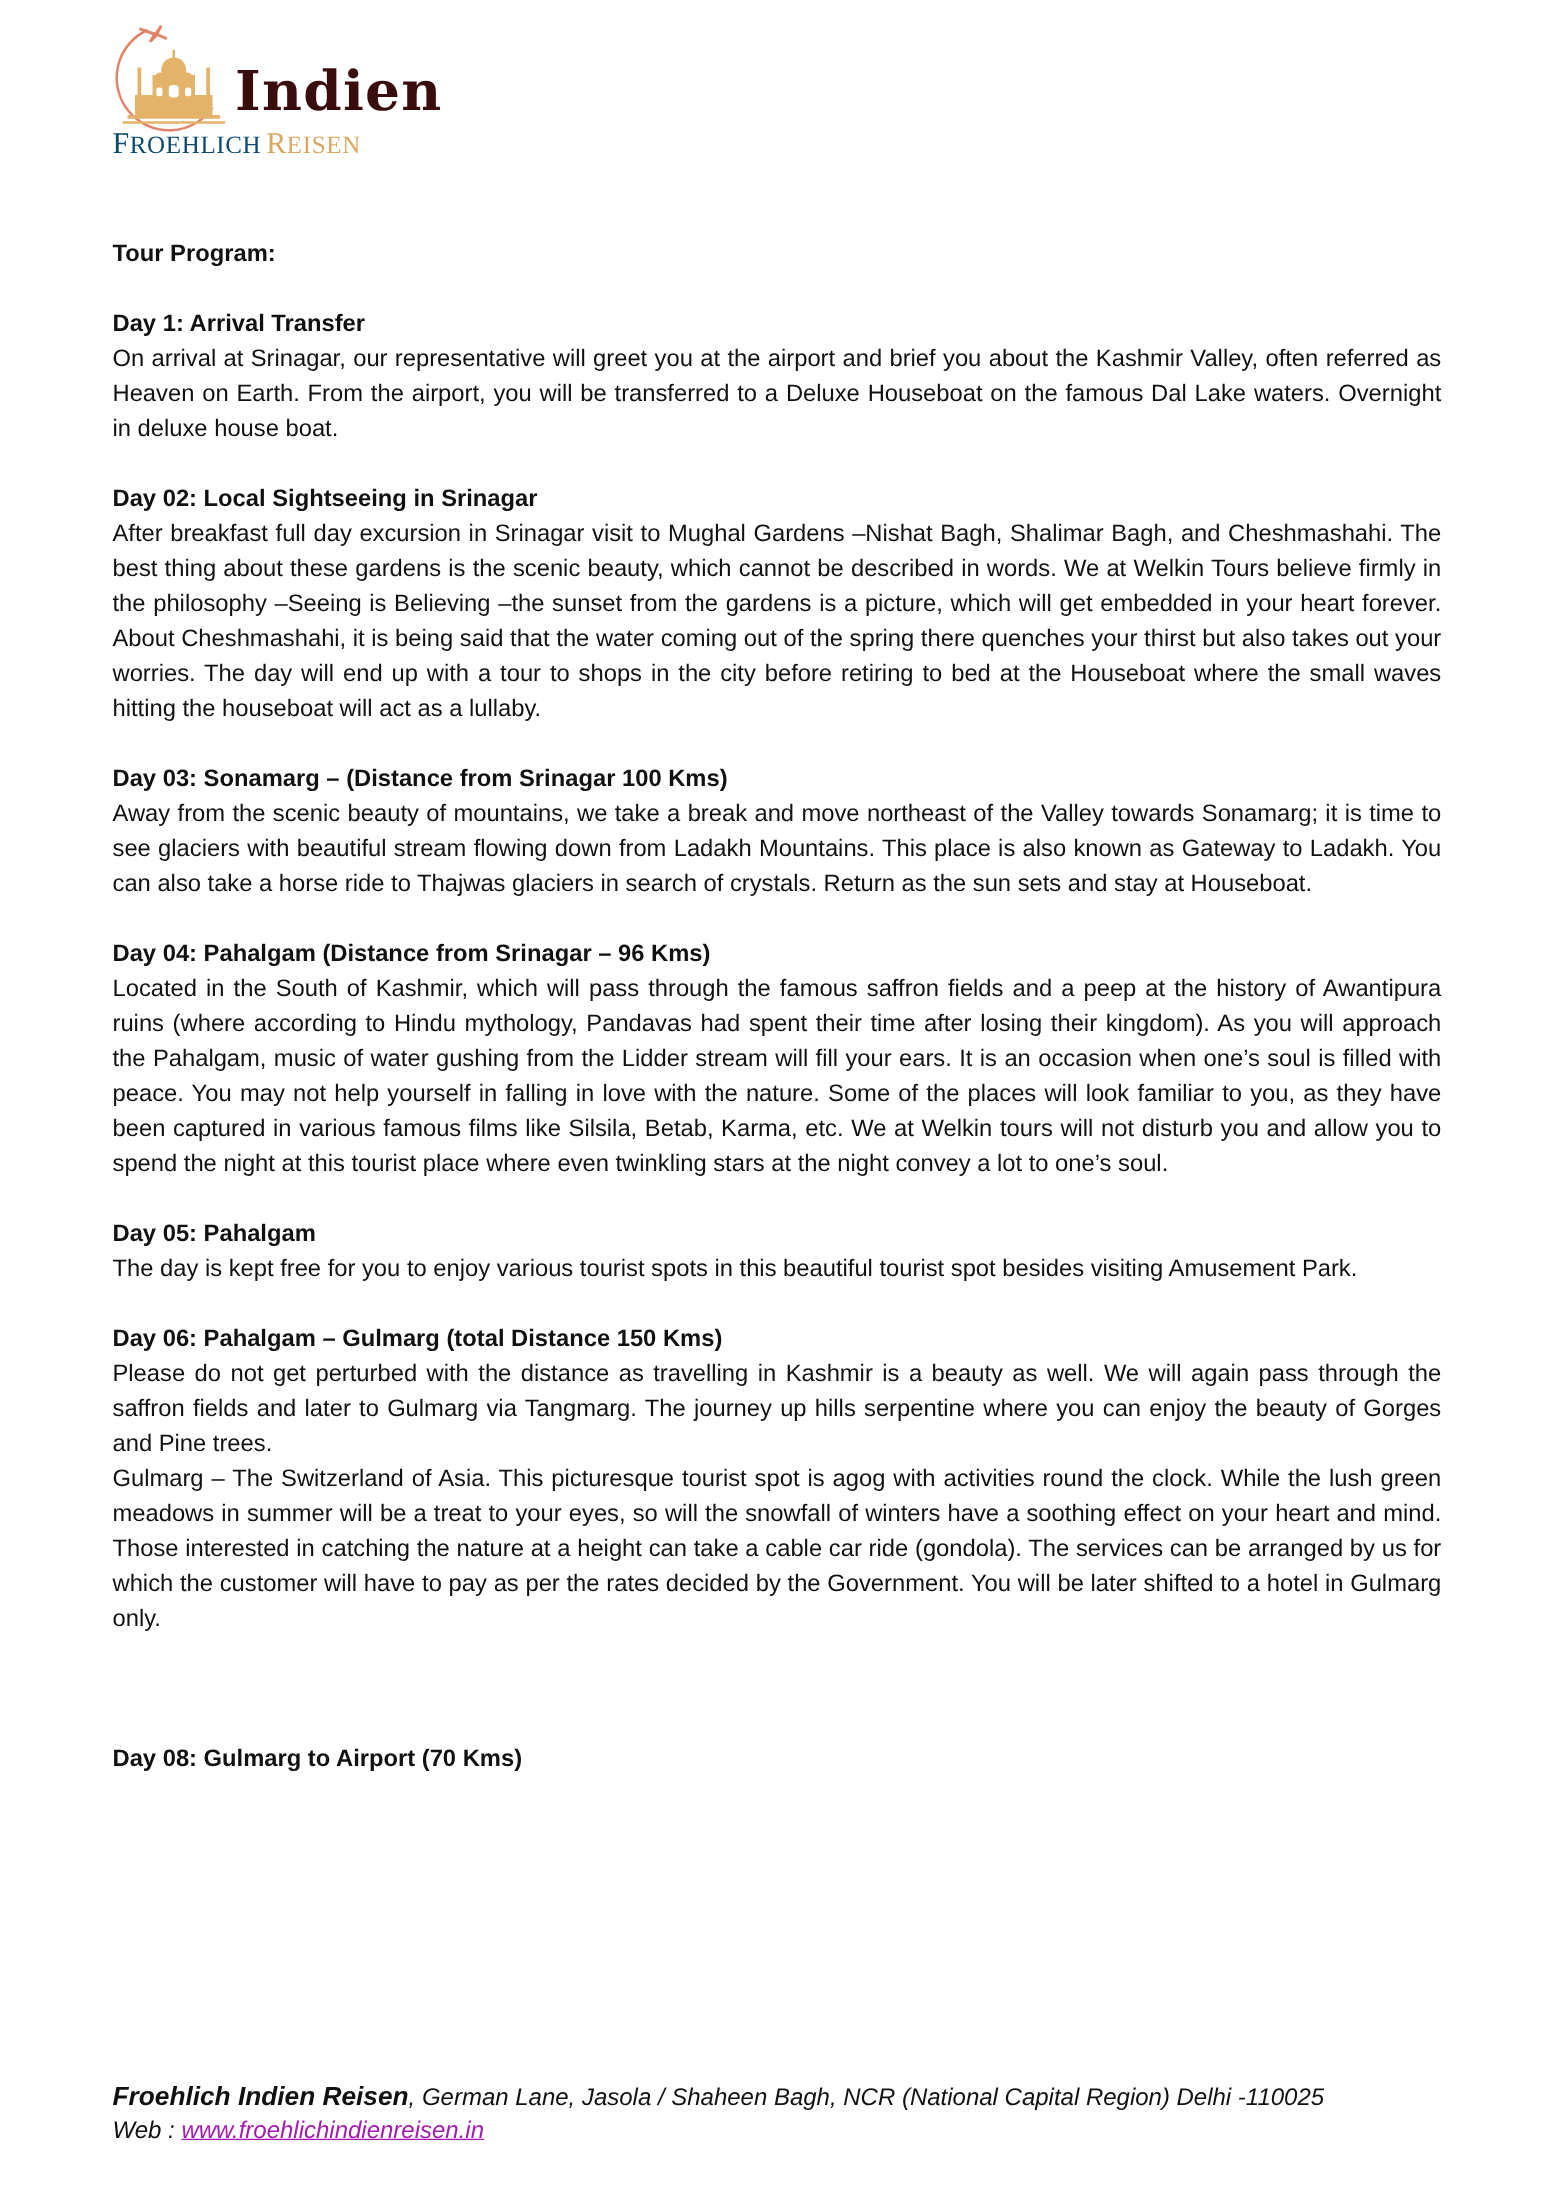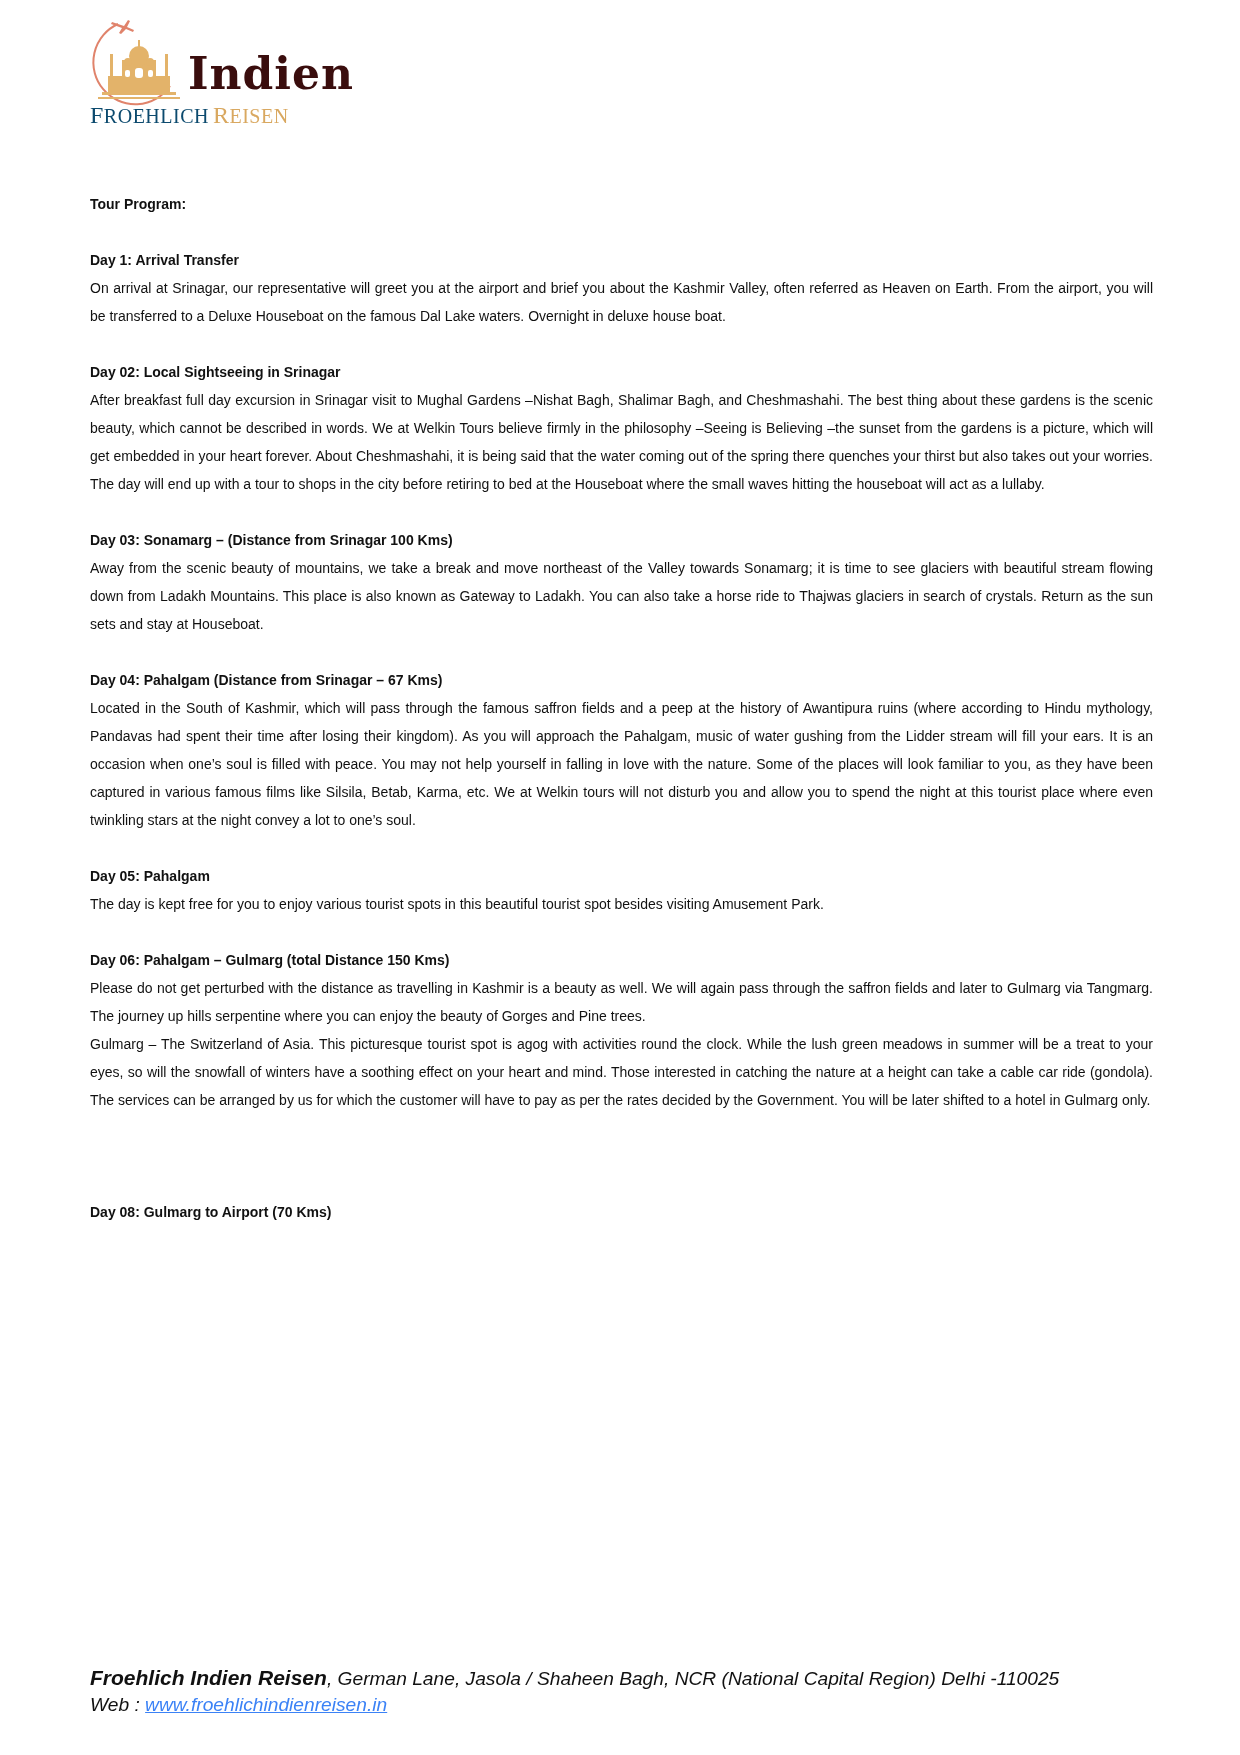--- a/index.html
+++ b/index.html
@@ -43,21 +43,21 @@
     letter-spacing: 0.5px;
   }
   .logo-sub .a { color: #0c4a6e; }
   .logo-sub .b { color: #d9a860; margin-left: 4px; }
 
   .content {
     position: absolute;
     left: 90px;
     top: 190px;
     width: 1063px;
-    font-size: 14px;
+    font-size: 19px;
     line-height: 28px;
   }
   .heading {
     font-weight: bold;
     margin: 0;
   }
   .para {
     margin: 0;
     text-align: justify;
   }
@@ -67,21 +67,21 @@
   .footer {
     position: absolute;
     left: 90px;
     top: 1665px;
     font-size: 19.2px;
     line-height: 26px;
     font-style: italic;
   }
   .footer .company { font-weight: bold; font-size: 21px; }
   .footer a {
-    color: #3b82f6;
+    color: #a21caf;
     text-decoration: underline;
   }
 </style>
 </head>
 <body>
 
 <div class="logo">
   <svg width="100" height="90" viewBox="0 0 100 90">
 
     <path d="M 30 8 A 42 42 0 1 0 82 70" fill="none" stroke="#e0836b" stroke-width="2"></path>
@@ -130,21 +130,21 @@
   </section>
   <div class="gap"></div>
 
   <section>
     <p class="heading">Day 03: Sonamarg – (Distance from Srinagar 100 Kms)</p>
     <p class="para">Away from the scenic beauty of mountains, we take a break and move northeast of the Valley towards Sonamarg; it is time to see glaciers with beautiful stream flowing down from Ladakh Mountains. This place is also known as Gateway to Ladakh. You can also take a horse ride to Thajwas glaciers in search of crystals. Return as the sun sets and stay at Houseboat.</p>
   </section>
   <div class="gap"></div>
 
   <section>
-    <p class="heading">Day 04: Pahalgam (Distance from Srinagar – 67 Kms)</p>
+    <p class="heading">Day 04: Pahalgam (Distance from Srinagar – 96 Kms)</p>
     <p class="para">Located in the South of Kashmir, which will pass through the famous saffron fields and a peep at the history of Awantipura ruins (where according to Hindu mythology, Pandavas had spent their time after losing their kingdom). As you will approach the Pahalgam, music of water gushing from the Lidder stream will fill your ears. It is an occasion when one’s soul is filled with peace. You may not help yourself in falling in love with the nature. Some of the places will look familiar to you, as they have been captured in various famous films like Silsila, Betab, Karma, etc. We at Welkin tours will not disturb you and allow you to spend the night at this tourist place where even twinkling stars at the night convey a lot to one’s soul.</p>
   </section>
   <div class="gap"></div>
 
   <section>
     <p class="heading">Day 05: Pahalgam</p>
     <p class="para">The day is kept free for you to enjoy various tourist spots in this beautiful tourist spot besides visiting Amusement Park.</p>
   </section>
   <div class="gap"></div>
 

